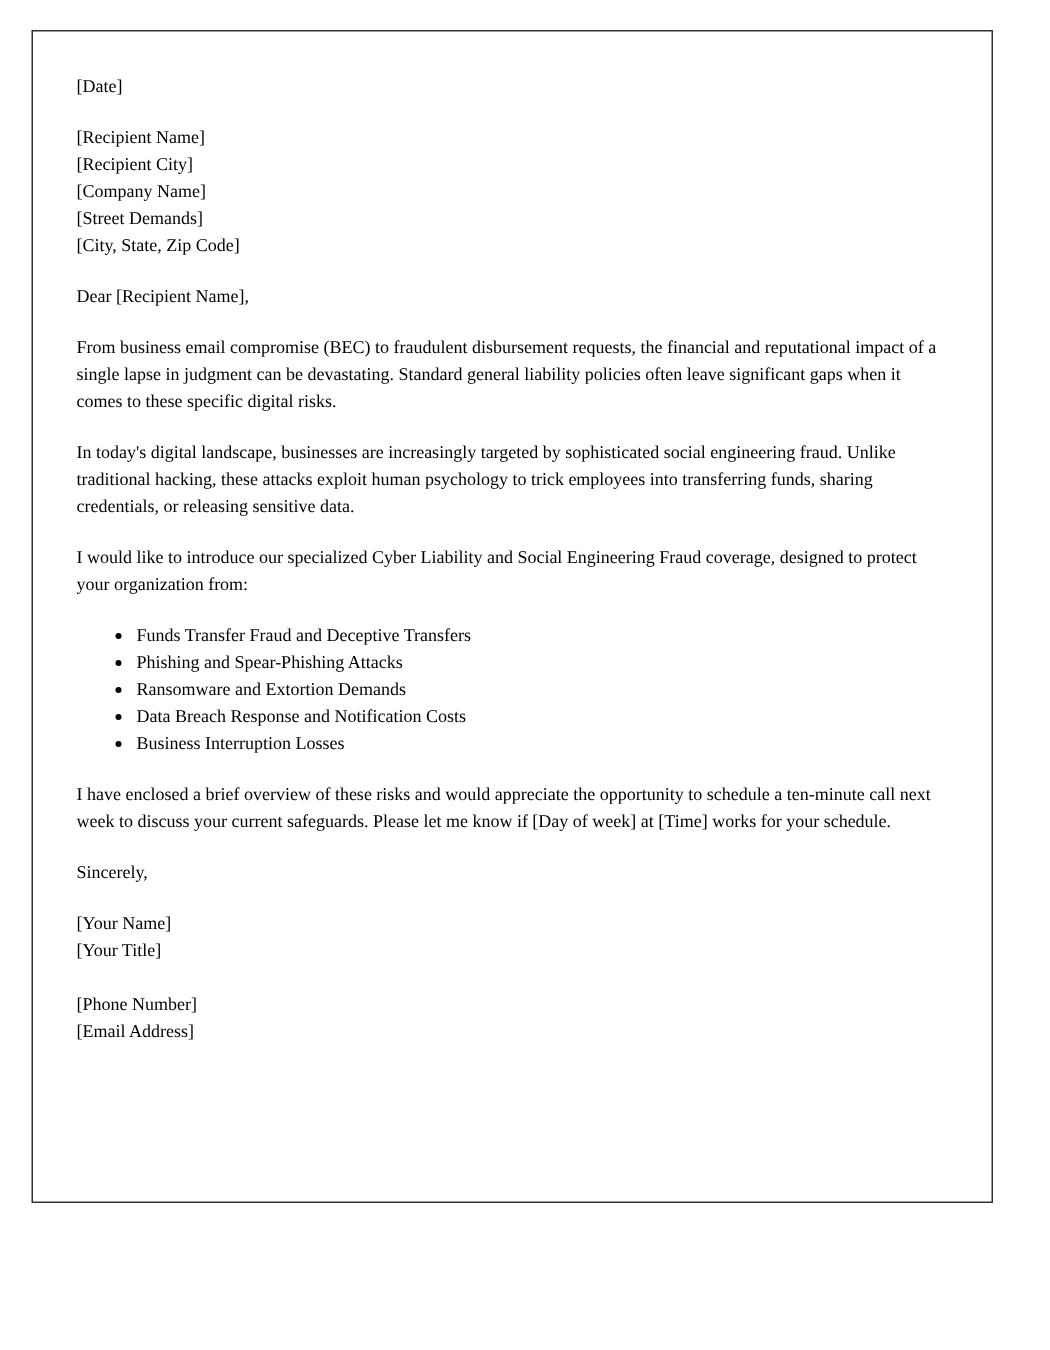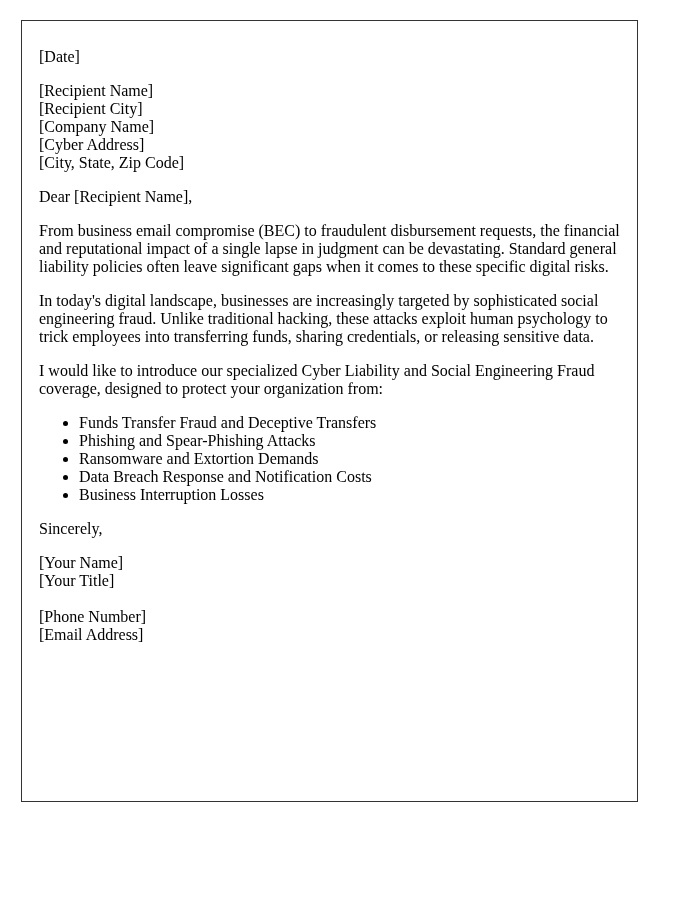--- a/index.html
+++ b/index.html
@@ -8,26 +8,26 @@
     width: 700px;
     height: 900px;
     background: var(--page-bg, #ffffff);
   }
   .letter-frame {
     position: absolute;
     left: 21px;
     top: 20px;
     width: 581px;
     height: 758px;
-    padding: 11px 17px;
+    padding: 11px 29px;
     border: 1px solid var(--frame-border, #333333);
     background: var(--page-bg, #ffffff);
     overflow: hidden;
     font-family: "Liberation Serif", "DejaVu Serif", serif;
-    font-size: 16px;
+    font-size: 12px;
     line-height: 18px;
     color: var(--text-color, #000000);
   }
   .letter-frame p {
     margin: 16px 0;
   }
   .letter-frame ul {
     margin: 16px 0;
     padding-left: 40px;
   }
@@ -35,38 +35,39 @@
     line-height: 18px;
   }
 </style>
 </head>
 <body>
 
 <div class="letter-frame">
 
   <p>[Date]</p>
 
-  <p><span>[Recipient Name]</span><br><span>[Recipient City]</span><br><span>[Company Name]</span><br><span>[Cyber Address]</span><br><span>[City, State, Zip Code]</span></p>
+  <p><span>[Recipient Name]</span><br><span>[Recipient City]</span><br><span>[Company Name]</span><br><span>[Street Demands]</span><br><span>[City, State, Zip Code]</span></p>
 
 
   <p>Dear [Recipient Name],</p>
 
   <p>From business email compromise (BEC) to fraudulent disbursement requests, the financial and reputational impact of a single lapse in judgment can be devastating. Standard general liability policies often leave significant gaps when it comes to these specific digital risks.</p>
 
   <p>In today's digital landscape, businesses are increasingly targeted by sophisticated social engineering fraud. Unlike traditional hacking, these attacks exploit human psychology to trick employees into transferring funds, sharing credentials, or releasing sensitive data.</p>
 
   <p>I would like to introduce our specialized Cyber Liability and Social Engineering Fraud coverage, designed to protect your organization from:</p>
 
   <ul>
     <li>Funds Transfer Fraud and Deceptive Transfers</li>
     <li>Phishing and Spear-Phishing Attacks</li>
     <li>Ransomware and Extortion Demands</li>
     <li>Data Breach Response and Notification Costs</li>
     <li>Business Interruption Losses</li>
   </ul>
 
 
+  <p>I have enclosed a brief overview of these risks and would appreciate the opportunity to schedule a ten-minute call next week to discuss your current safeguards. Please let me know if [Day of week] at [Time] works for your schedule.</p>
 
   <p>Sincerely,</p>
 
   <p><span>[Your Name]</span><br><span>[Your Title]</span><br><br><span>[Phone Number]</span><br><span>[Email Address]</span></p>
 
 </div>
 
 </body></html>

